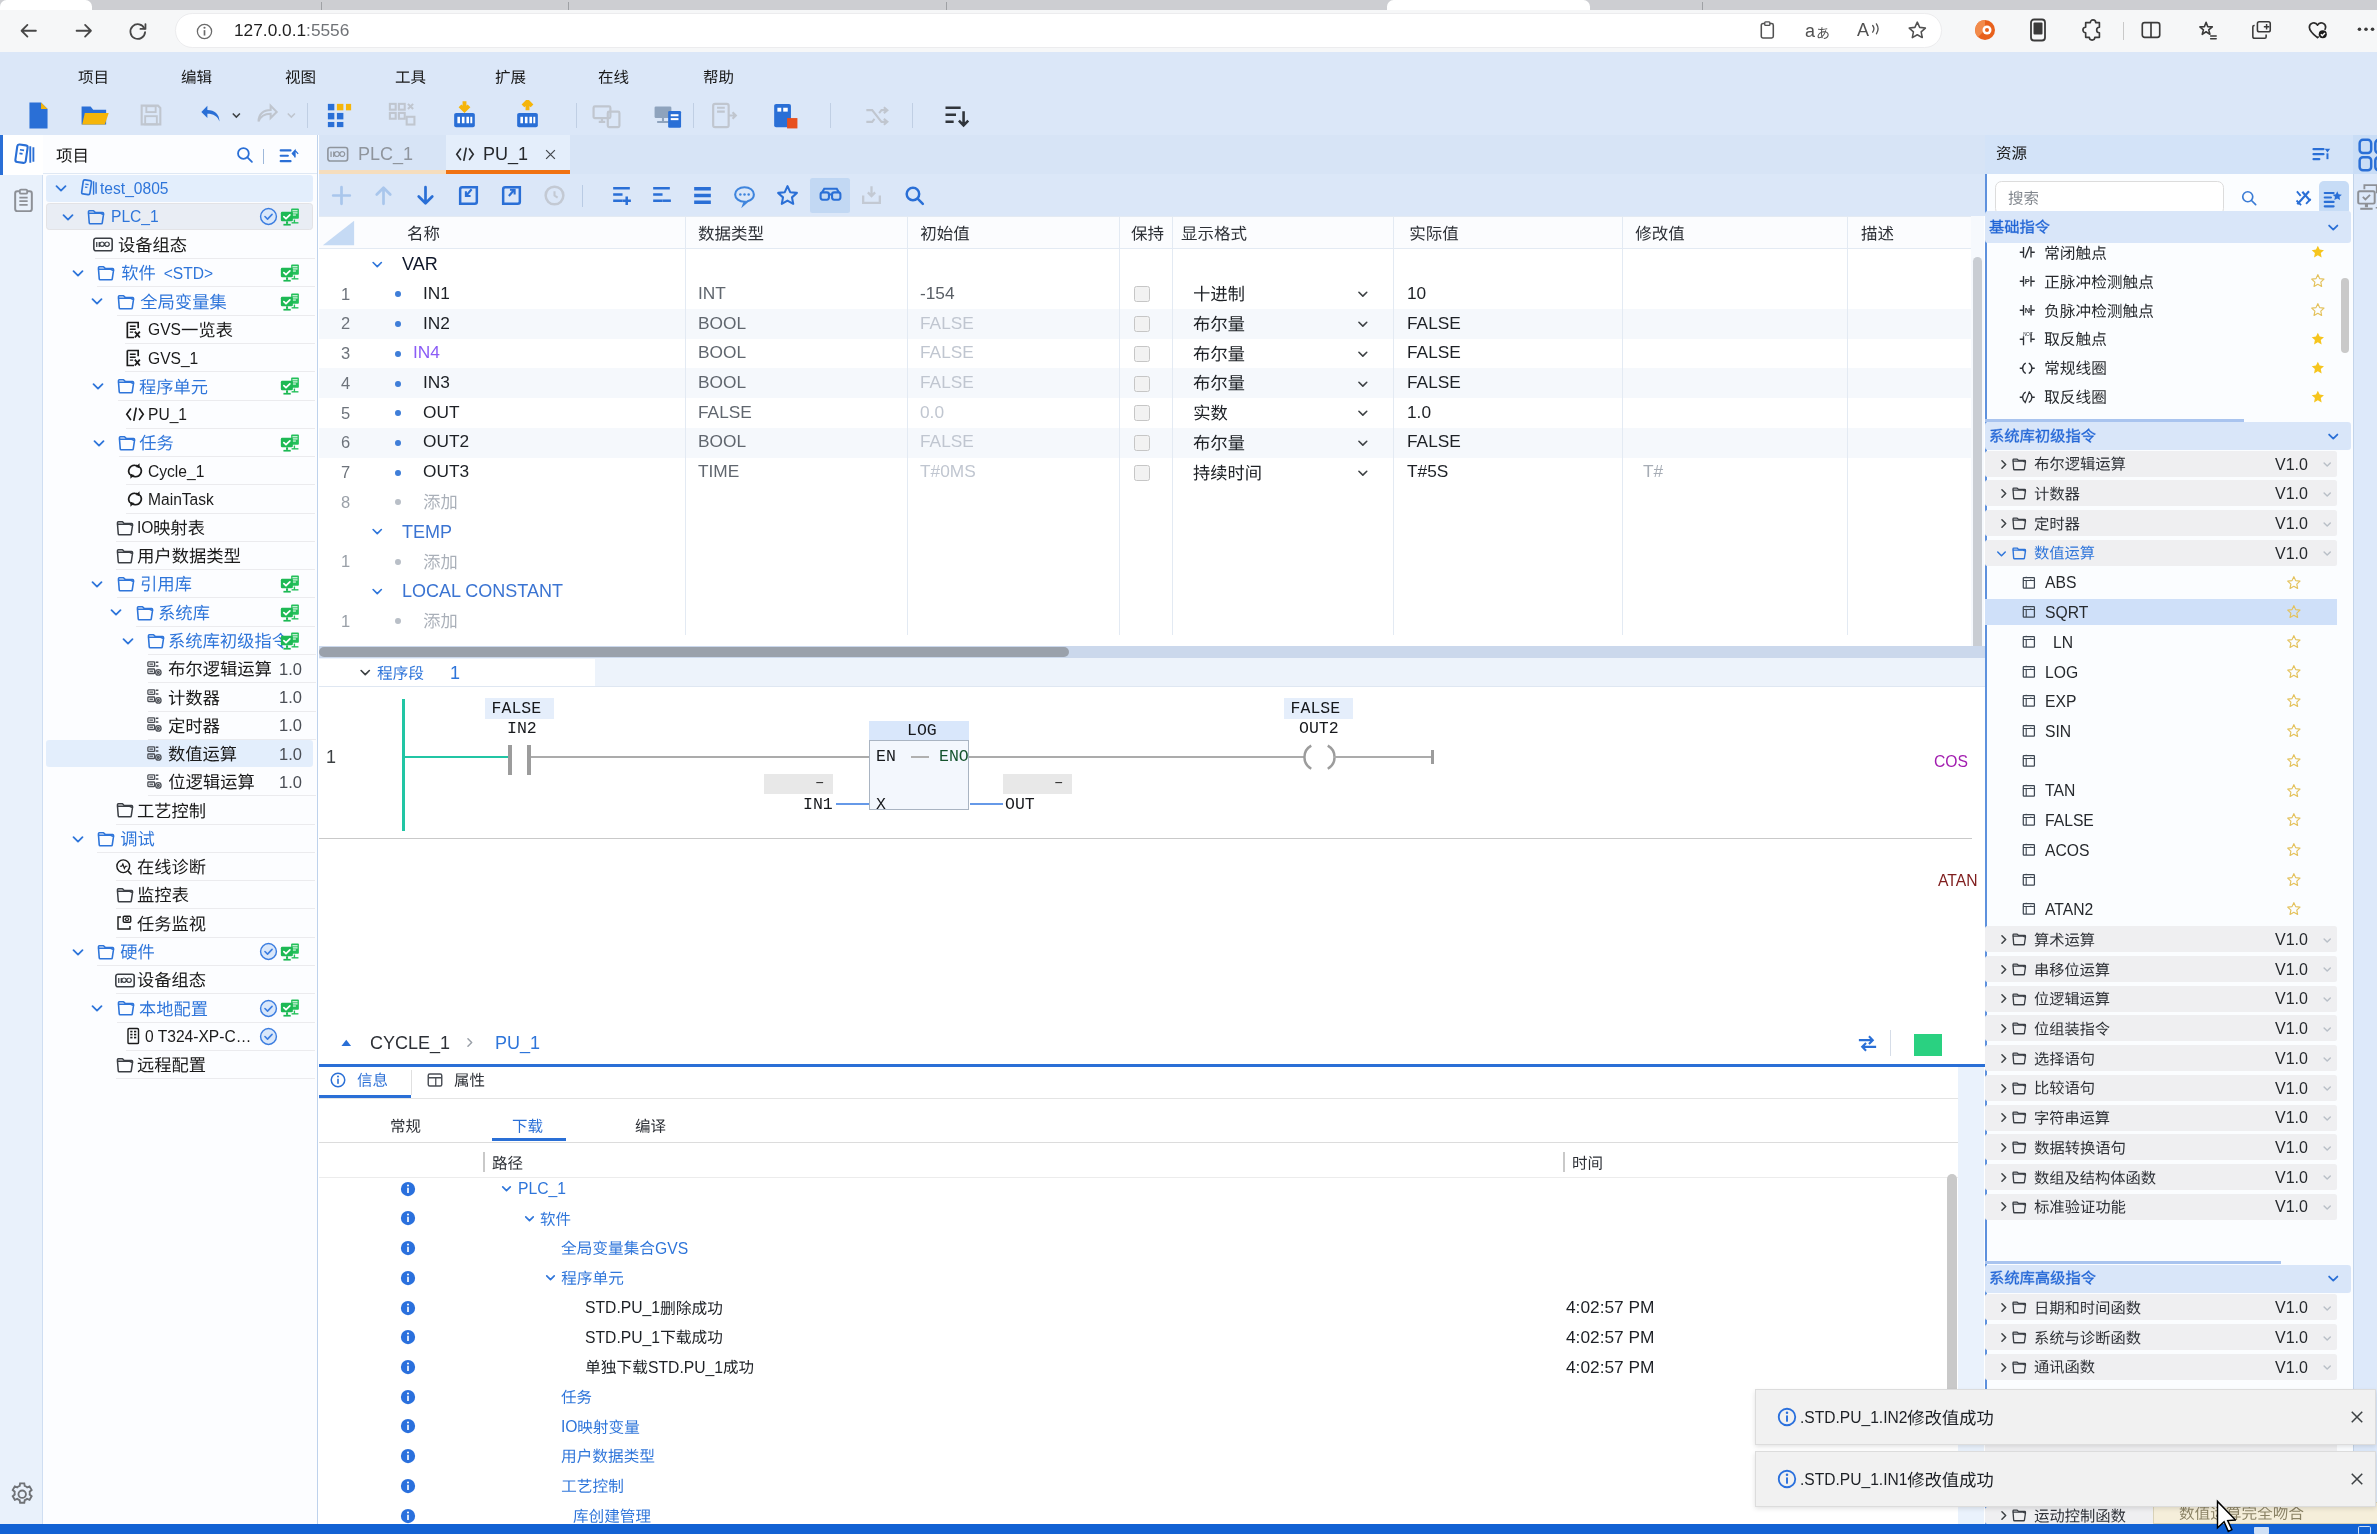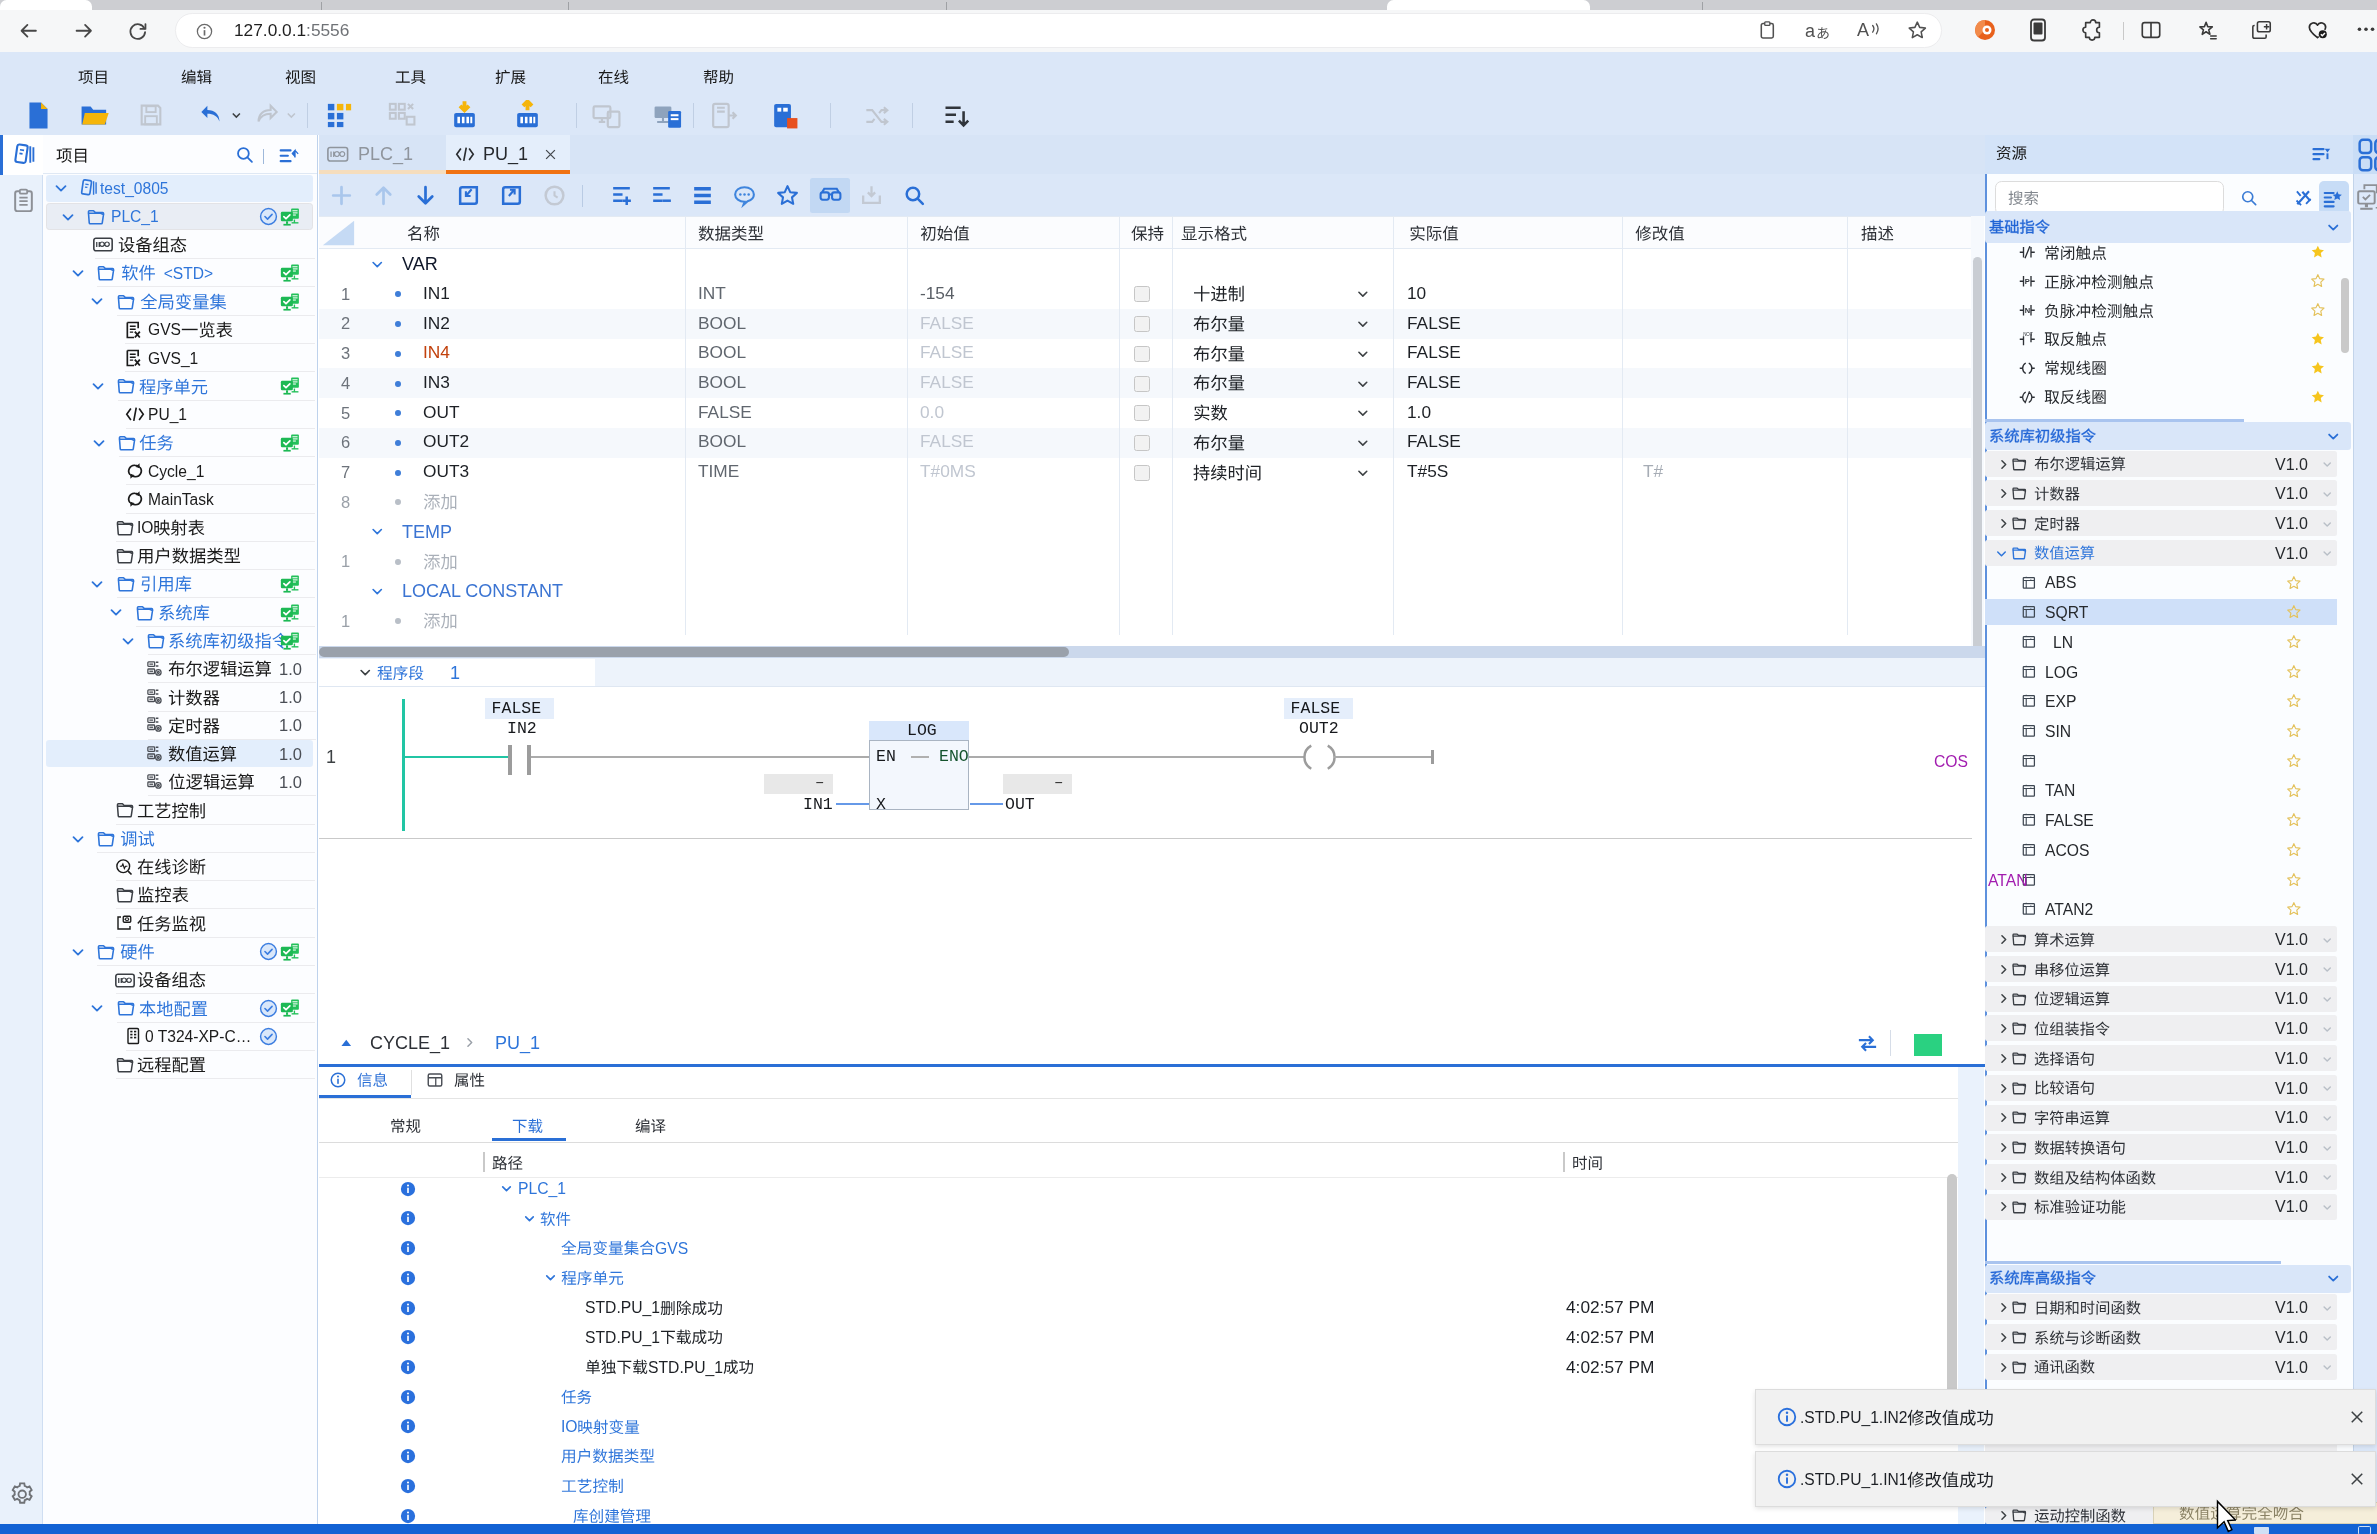--- a/index.html
+++ b/index.html
@@ -926,21 +926,21 @@
     <use href="#g5E03" x="0"></use>
     <use href="#g5C14" x="1000"></use>
     <use href="#g91CF" x="2000"></use>
   </svg>
 <svg style="position:absolute;left:1355px;top:316px;" width="15.7" height="15.7" viewBox="0 0 24 24">
     <path d="M6 9.5 L12 15.5 L18 9.5" fill="none" stroke="#3c4043" stroke-width="2.4" stroke-linecap="round" stroke-linejoin="round"></path>
   </svg>
 <div style="position:absolute;left:1407px;top:315px;font:400 17.3px 'Liberation Sans', sans-serif;color:#1d2025;letter-spacing:0;line-height:1;white-space:pre;">FALSE</div>
 <div style="position:absolute;left:341px;top:345px;font:400 16.5px 'Liberation Sans', sans-serif;color:#6d737b;letter-spacing:0;line-height:1;white-space:pre;">3</div>
 <div style="position:absolute;left:395px;top:351px;width:5.8px;height:5.8px;background:#3f7ed8;border-radius:50%"></div>
-<div style="position:absolute;left:423px;top:344px;font:400 17.3px 'Liberation Sans', sans-serif;color:#c2410c;letter-spacing:0;line-height:1;white-space:pre;">IN4</div>
+<div style="position:absolute;left:413px;top:344px;font:400 17.3px 'Liberation Sans', sans-serif;color:#8b5cf6;letter-spacing:0;line-height:1;white-space:pre;">IN4</div>
 <div style="position:absolute;left:698px;top:344px;font:400 17.3px 'Liberation Sans', sans-serif;color:#60666e;letter-spacing:0;line-height:1;white-space:pre;">BOOL</div>
 <div style="position:absolute;left:920px;top:344px;font:400 17.3px 'Liberation Sans', sans-serif;color:#c0c6d0;letter-spacing:0;line-height:1;white-space:pre;">FALSE</div>
 <div style="position:absolute;left:1134px;top:346px;width:15.7px;height:15.7px;background:#f2f2f2;border:0.8px solid #c6c6c6;border-radius:2.5px"></div>
 <svg style="position:absolute;left:1193px;top:345px;" width="52" height="17.3" viewBox="0 0 3000 1000" fill="#1d2025">
     <use href="#g5E03" x="0"></use>
     <use href="#g5C14" x="1000"></use>
     <use href="#g91CF" x="2000"></use>
   </svg>
 <svg style="position:absolute;left:1355px;top:346px;" width="15.7" height="15.7" viewBox="0 0 24 24">
     <path d="M6 9.5 L12 15.5 L18 9.5" fill="none" stroke="#3c4043" stroke-width="2.4" stroke-linecap="round" stroke-linejoin="round"></path>
@@ -1599,21 +1599,21 @@
     <path d="M3.5 8.5 H20.5 M8 8.5 V20 M8 4 V2.5 M15 8.5 V7" stroke="#3e4752" stroke-width="1.7"></path>
   </svg>
 <div style="position:absolute;left:2045px;top:843px;font:400 15.7px 'Liberation Sans', sans-serif;color:#26292d;letter-spacing:0;line-height:1;white-space:pre;">ACOS</div>
 <svg style="position:absolute;left:2286px;top:842px;" width="15.7" height="15.7" viewBox="0 0 24 24">
     <polygon points="12,2.5 14.8,8.6 21.4,9.4 16.5,13.9 17.8,20.5 12,17.2 6.2,20.5 7.5,13.9 2.6,9.4 9.2,8.6" fill="none" stroke="#e4c25c" stroke-width="1.8" stroke-linejoin="round"></polygon>
   </svg>
 <svg style="position:absolute;left:2021px;top:872px;" width="15.7" height="15.7" viewBox="0 0 24 24">
     <rect x="3.5" y="4" width="17" height="16" rx="1" fill="none" stroke="#3e4752" stroke-width="1.9"></rect>
     <path d="M3.5 8.5 H20.5 M8 8.5 V20 M8 4 V2.5 M15 8.5 V7" stroke="#3e4752" stroke-width="1.7"></path>
   </svg>
-<div style="position:absolute;left:1988px;top:873px;font:400 15.7px 'Liberation Sans', sans-serif;color:#a21caf;letter-spacing:0;line-height:1;white-space:pre;">ATAN</div>
+<div style="position:absolute;left:1938px;top:873px;font:400 15.7px 'Liberation Sans', sans-serif;color:#7f1d1d;letter-spacing:0;line-height:1;white-space:pre;">ATAN</div>
 <svg style="position:absolute;left:2286px;top:872px;" width="15.7" height="15.7" viewBox="0 0 24 24">
     <polygon points="12,2.5 14.8,8.6 21.4,9.4 16.5,13.9 17.8,20.5 12,17.2 6.2,20.5 7.5,13.9 2.6,9.4 9.2,8.6" fill="none" stroke="#e4c25c" stroke-width="1.8" stroke-linejoin="round"></polygon>
   </svg>
 <svg style="position:absolute;left:2021px;top:901px;" width="15.7" height="15.7" viewBox="0 0 24 24">
     <rect x="3.5" y="4" width="17" height="16" rx="1" fill="none" stroke="#3e4752" stroke-width="1.9"></rect>
     <path d="M3.5 8.5 H20.5 M8 8.5 V20 M8 4 V2.5 M15 8.5 V7" stroke="#3e4752" stroke-width="1.7"></path>
   </svg>
 <div style="position:absolute;left:2045px;top:902px;font:400 15.7px 'Liberation Sans', sans-serif;color:#26292d;letter-spacing:0;line-height:1;white-space:pre;">ATAN2</div>
 <svg style="position:absolute;left:2286px;top:901px;" width="15.7" height="15.7" viewBox="0 0 24 24">
     <polygon points="12,2.5 14.8,8.6 21.4,9.4 16.5,13.9 17.8,20.5 12,17.2 6.2,20.5 7.5,13.9 2.6,9.4 9.2,8.6" fill="none" stroke="#e4c25c" stroke-width="1.8" stroke-linejoin="round"></polygon>

